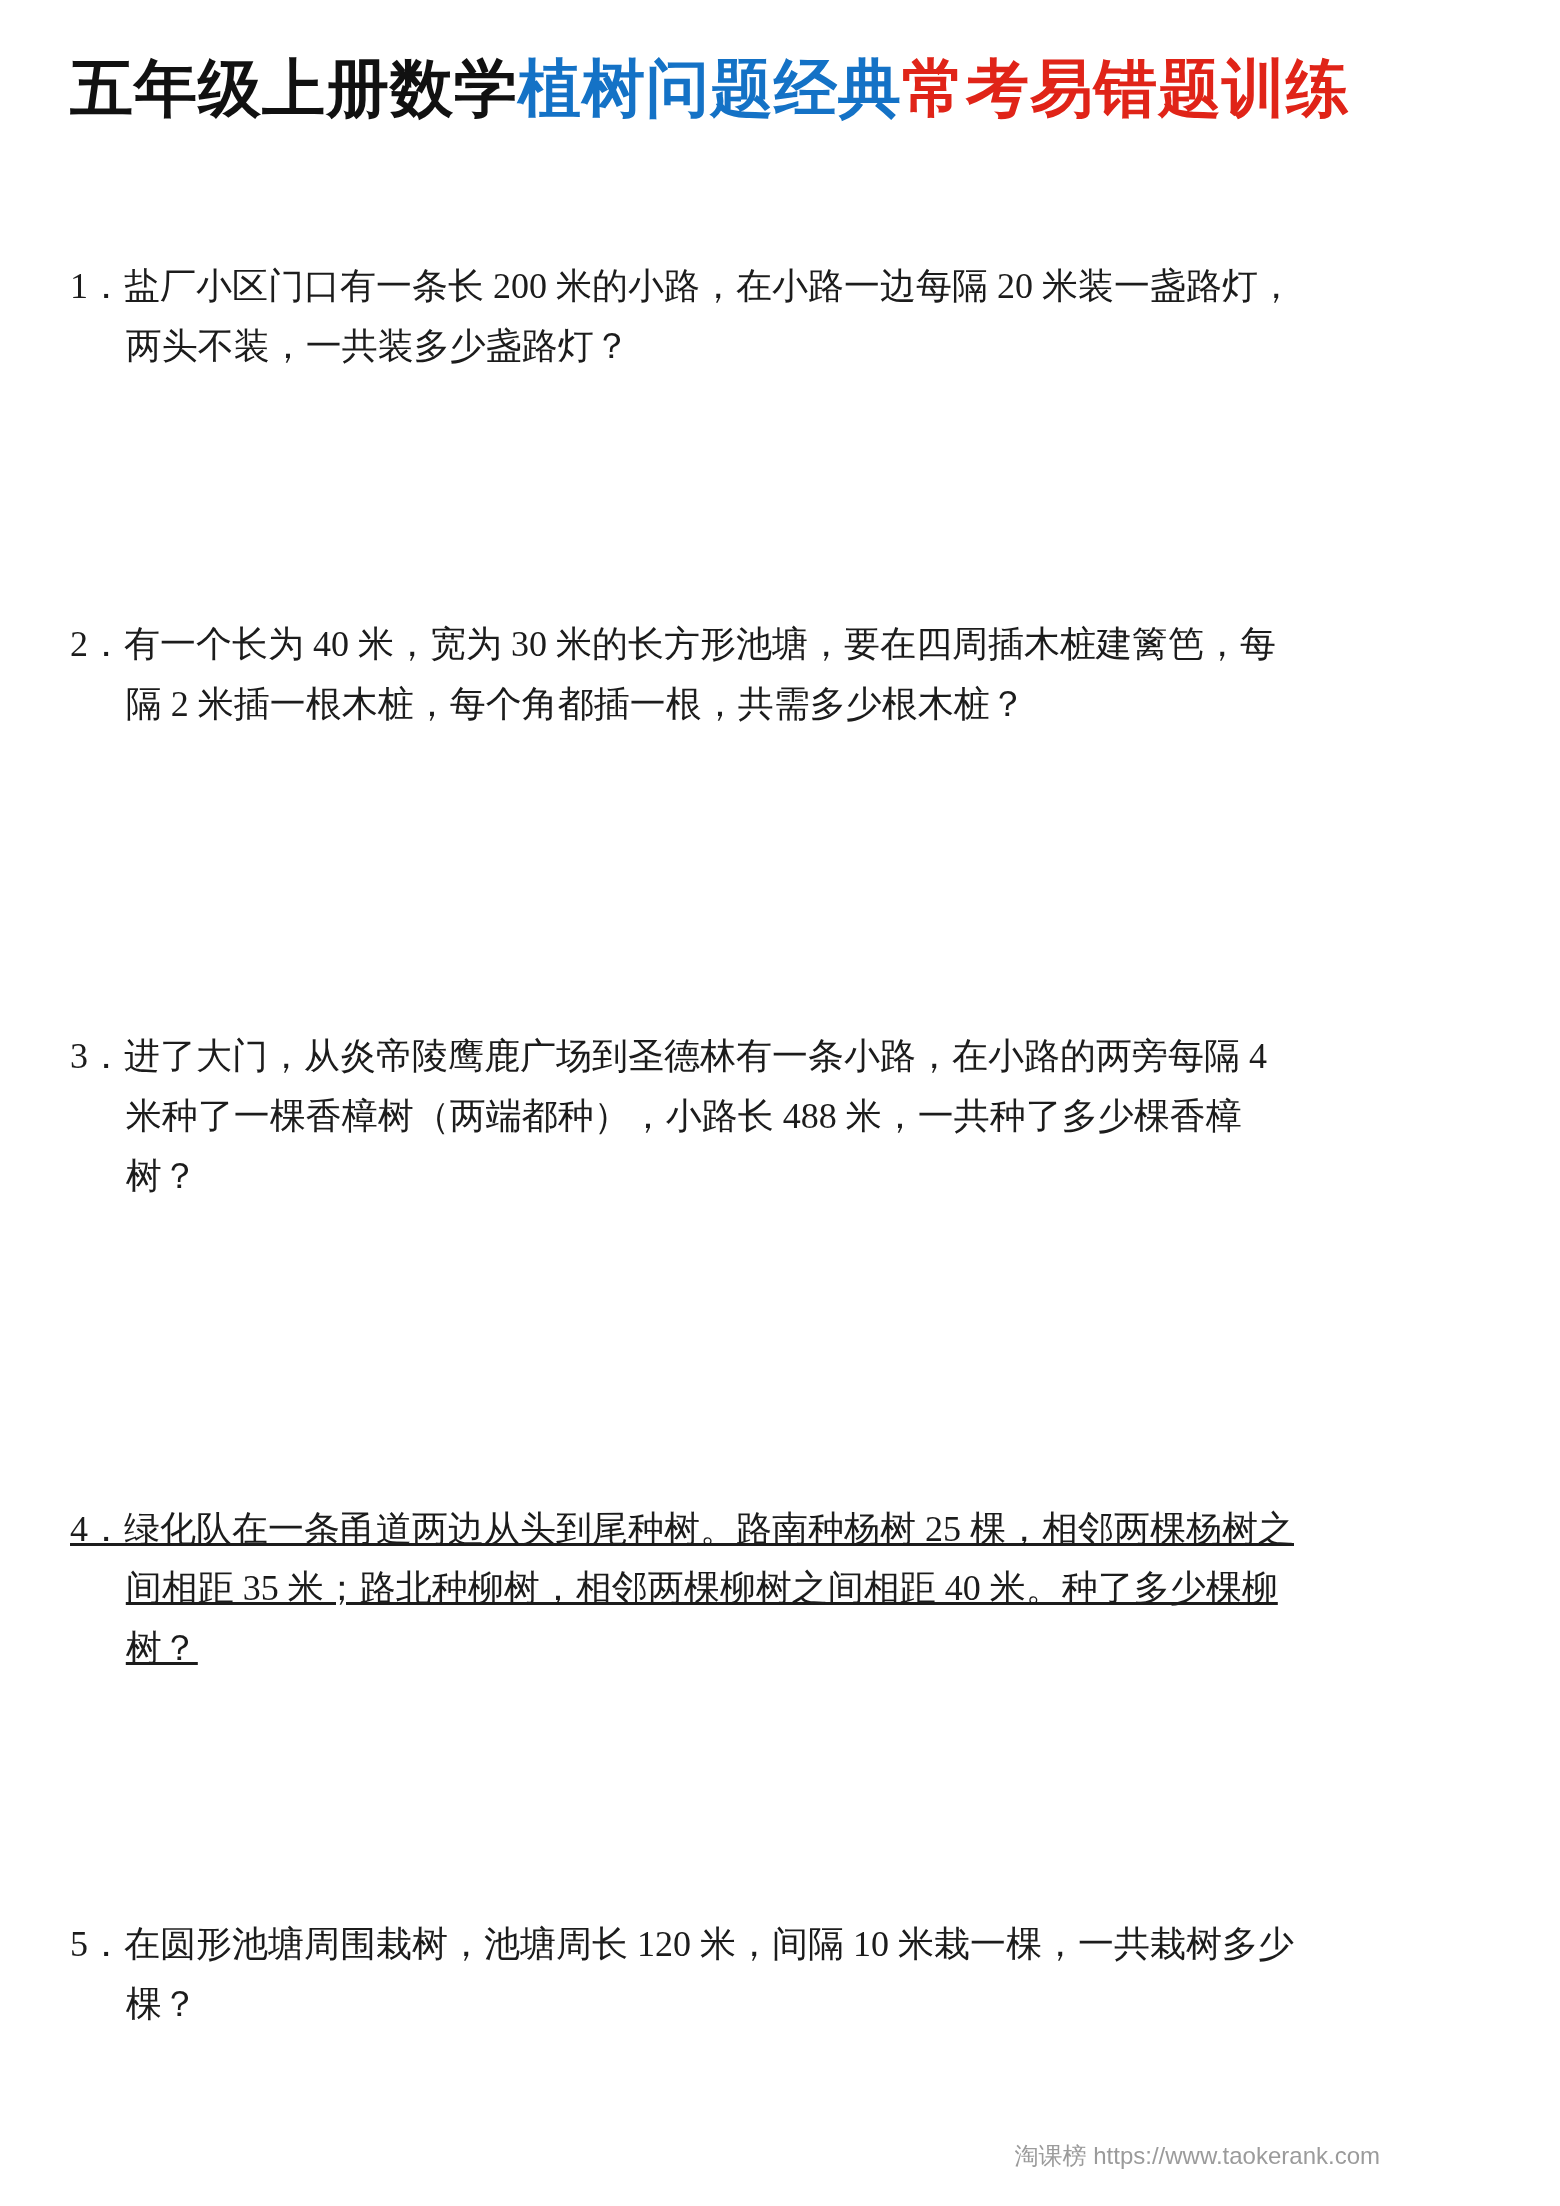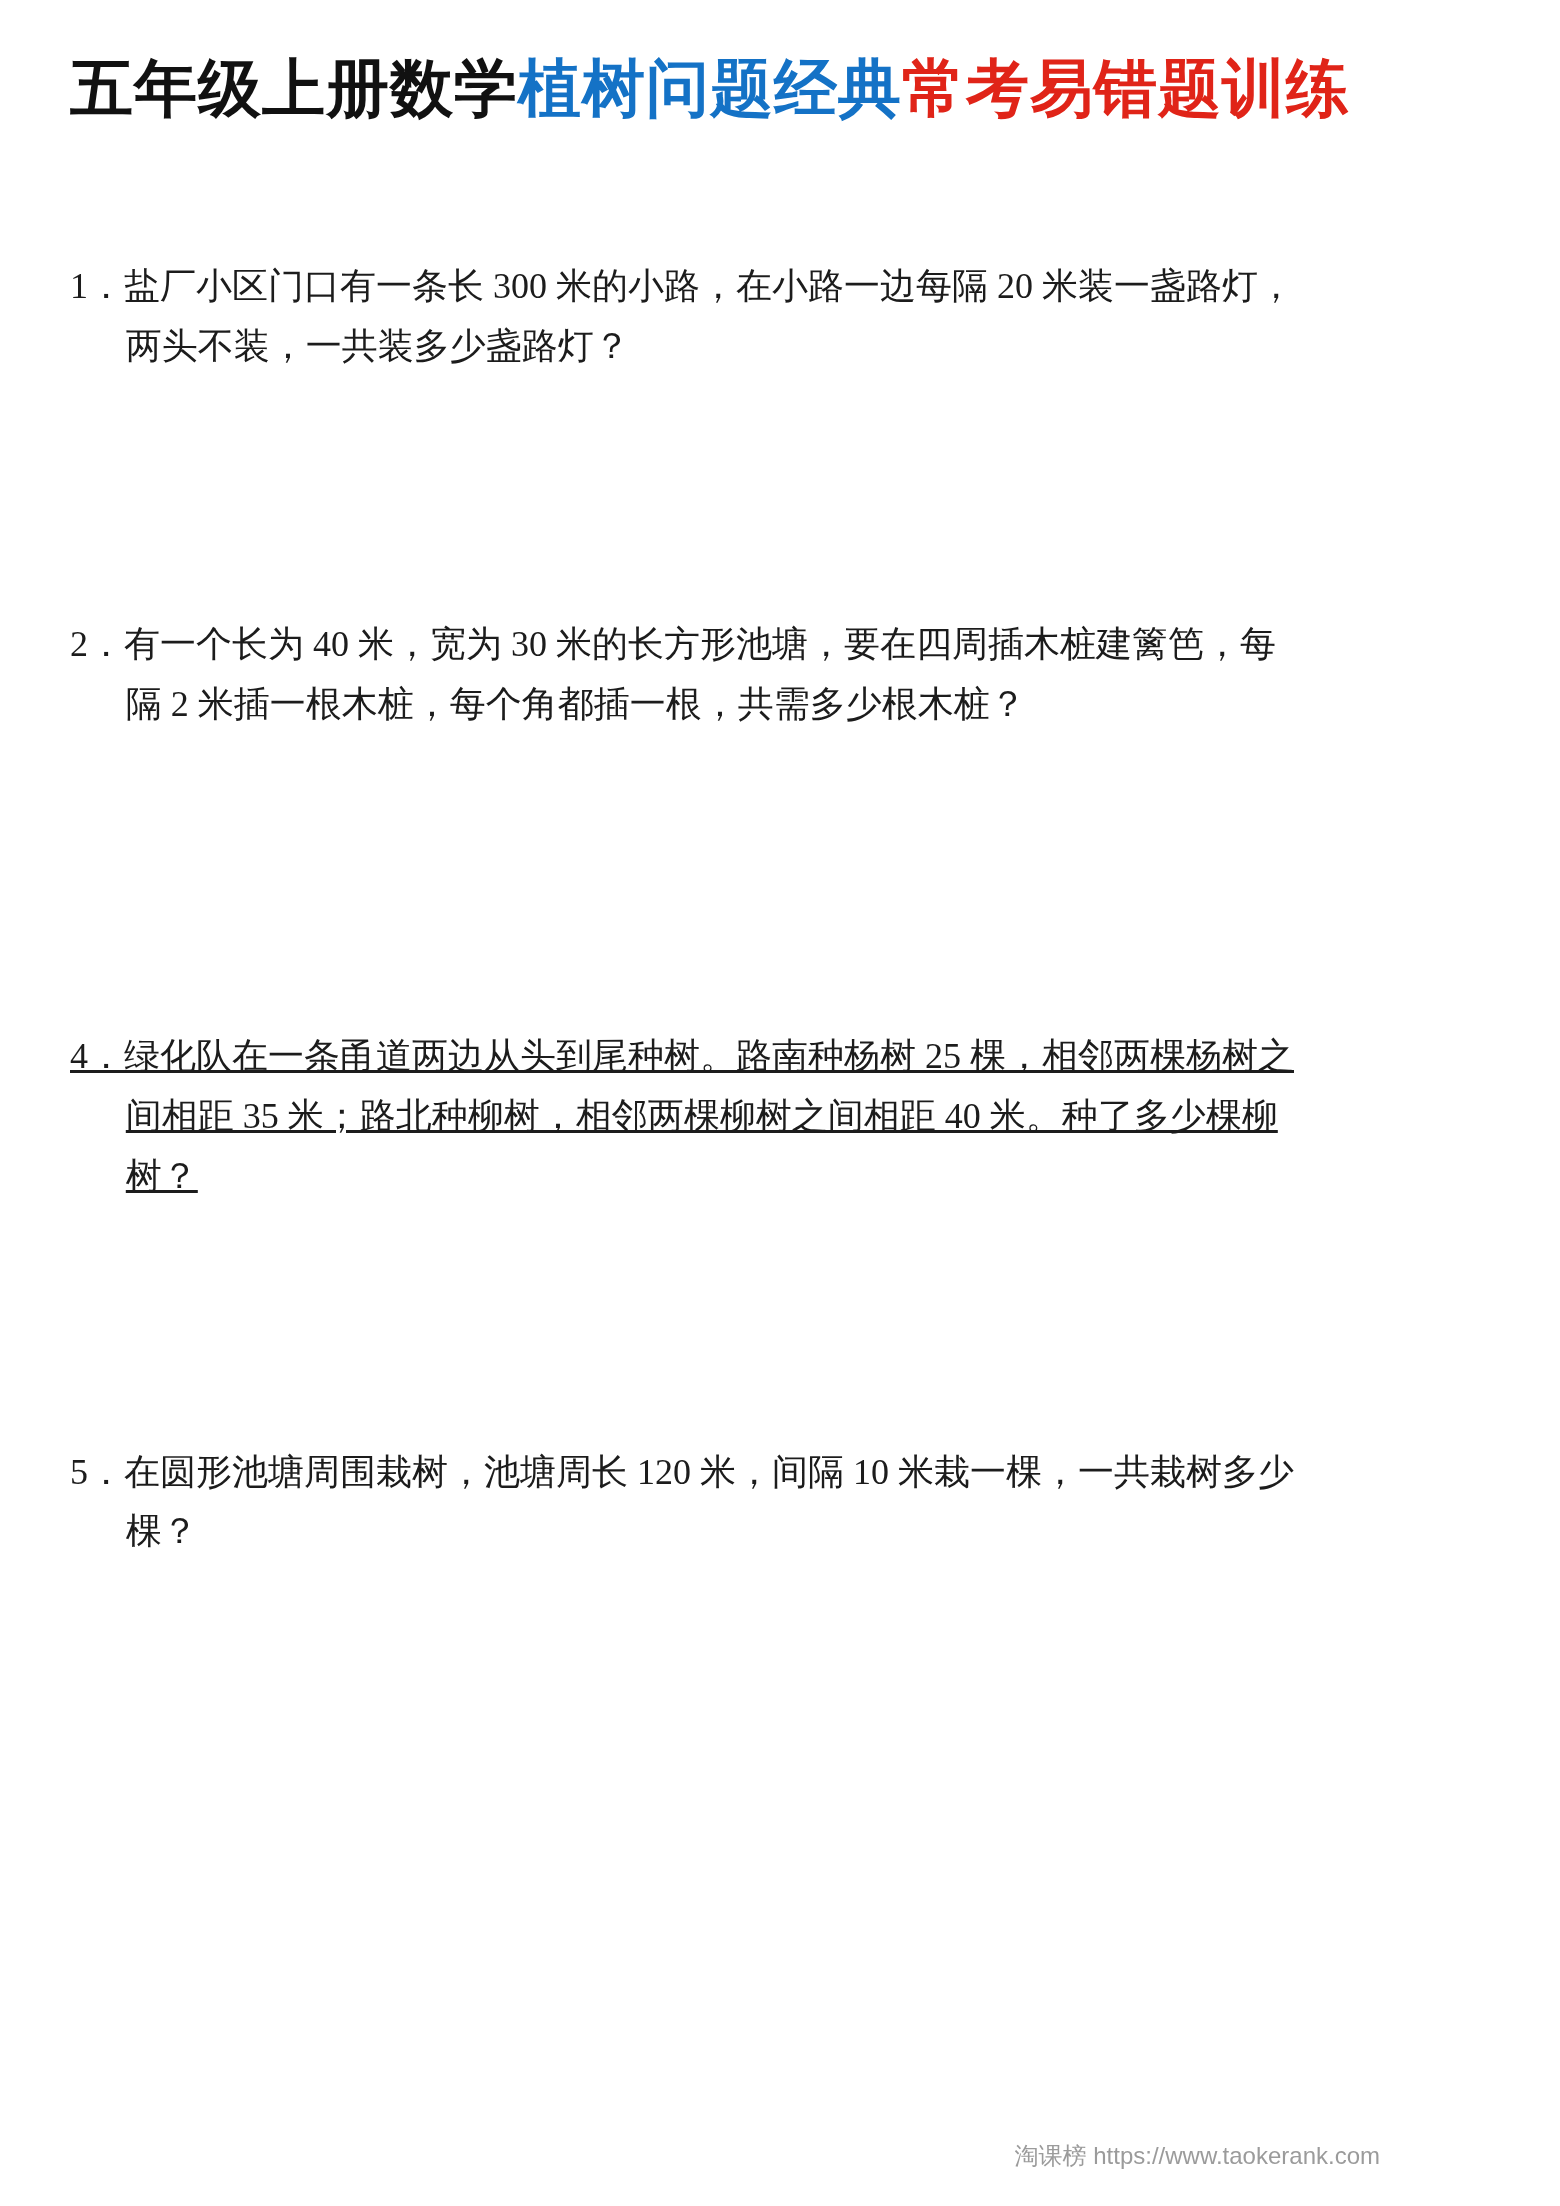--- a/index.html
+++ b/index.html
@@ -66,27 +66,30 @@
 <body>
 
 <div class="page">
   <div class="content">
 
     <h1 class="doc-title">
       <span class="t-black">五年级上册数学</span><span class="t-blue">植树问题经典</span><span class="t-red">常考易错题训练</span>
     </h1>
 
     <div class="question q1">
-      <span class="q-number">1．</span><span class="q-text">盐厂小区门口有一条长 300 米的小路，在小路一边每隔 20 米装一盏路灯，两头不装，一共装多少盏路灯？</span>
+      <span class="q-number">1．</span><span class="q-text">盐厂小区门口有一条长 200 米的小路，在小路一边每隔 20 米装一盏路灯，两头不装，一共装多少盏路灯？</span>
     </div>
 
     <div class="question q2">
       <span class="q-number">2．</span><span class="q-text">有一个长为 40 米，宽为 30 米的长方形池塘，要在四周插木桩建篱笆，每隔 2 米插一根木桩，每个角都插一根，共需多少根木桩？</span>
     </div>
 
+    <div class="question q3">
+      <span class="q-number">3．</span><span class="q-text">进了大门，从炎帝陵鹰鹿广场到圣德林有一条小路，在小路的两旁每隔 4 米种了一棵香樟树（两端都种），小路长 488 米，一共种了多少棵香樟树？</span>
+    </div>
 
     <div class="question q4">
       <span class="q-number">4．</span><span class="q-text">绿化队在一条甬道两边从头到尾种树。路南种杨树 25 棵，相邻两棵杨树之间相距 35 米；路北种柳树，相邻两棵柳树之间相距 40 米。种了多少棵柳树？</span>
     </div>
 
     <div class="question q5">
       <span class="q-number">5．</span><span class="q-text">在圆形池塘周围栽树，池塘周长 120 米，间隔 10 米栽一棵，一共栽树多少棵？</span>
     </div>
 
   </div>

